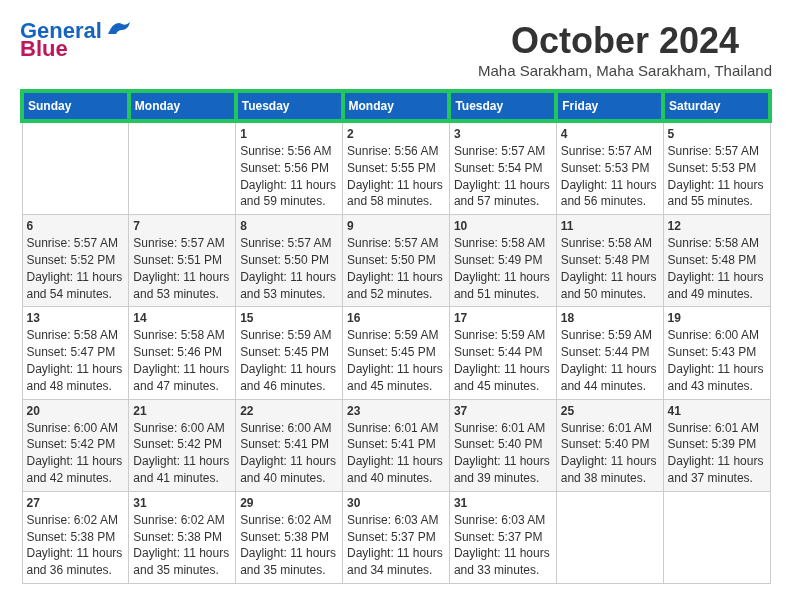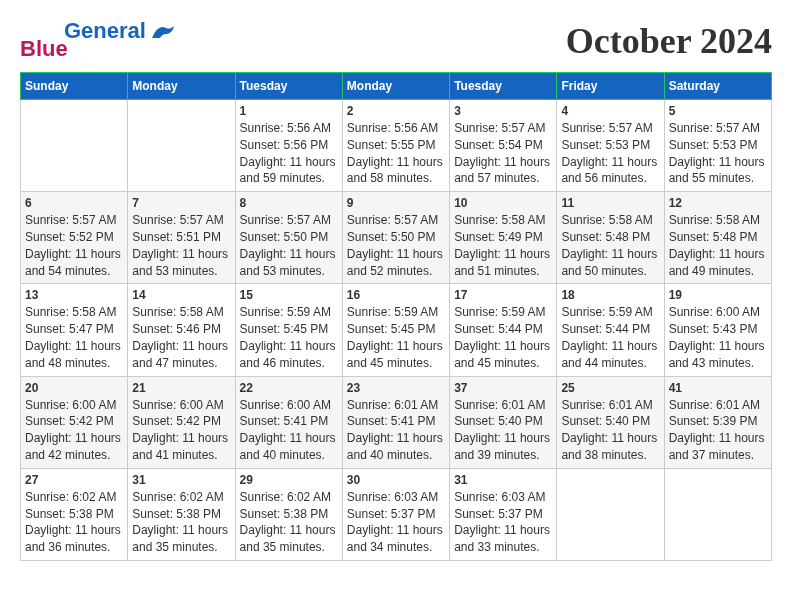--- a/index.html
+++ b/index.html
@@ -23,21 +23,20 @@
     }
     .logo-text {
       font-size: 22px;
       font-weight: bold;
       color: #333;
       line-height: 1;
     }
     .logo-text span.blue { color: #1565c0; }
     .title-section {
       text-align: center;
-      font-family: Liberation Serif, serif;
     }
     .month-title {
       font-size: 36px;
       font-weight: bold;
       color: #333;
     }
     .location-title {
       font-size: 15px;
       color: #444;
     }
@@ -46,21 +45,21 @@
       border-collapse: collapse;
       table-layout: fixed;
     }
     thead tr th {
       background-color: #1565c0;
       color: #fff;
       font-size: 12px;
       font-weight: bold;
       padding: 6px 4px;
       text-align: left;
-      border: 1px solid #22c55e;
+      border: 4px solid #22c55e;
     }
     tbody tr td {
       border: 1px solid #ccc;
       vertical-align: top;
       padding: 4px;
       font-size: 9.5px;
       color: #333;
       height: 80px;
       background: #fff;
     }
@@ -77,32 +76,33 @@
       font-size: 12px;
       line-height: 1.4;
       color: #333;
     }
   </style>
 </head>
 <body>
 
 <div class="header">
   <div class="logo">
-    <div style="display:flex;align-items:flex-end;margin-left:44px;">
+    <div style="display:flex;align-items:flex-start;">
       <span class="logo-text">
         <span class="blue">General</span>
       </span>
       <svg width="28" height="22" viewBox="0 0 28 22" style="margin-left:2px;margin-top:-4px;">
         <path d="M4,18 Q10,4 18,8 Q22,10 26,6 Q24,14 18,14 Q14,14 12,18 Z" fill="#1565c0"></path>
       </svg>
     </div>
     <span class="logo-text" style="color:#be185d;font-size:22px;font-weight:bold;margin-top:-4px;">Blue</span>
   </div>
   <div class="title-section">
     <div class="month-title">October 2024</div>
+    <div class="location-title">Maha Sarakham, Maha Sarakham, Thailand</div>
   </div>
 </div>
 
 <table>
   <thead>
     <tr id="weekday-header">
     <th>Sunday</th>
         <th>Monday</th>
         <th>Tuesday</th>
         <th>Monday</th>

